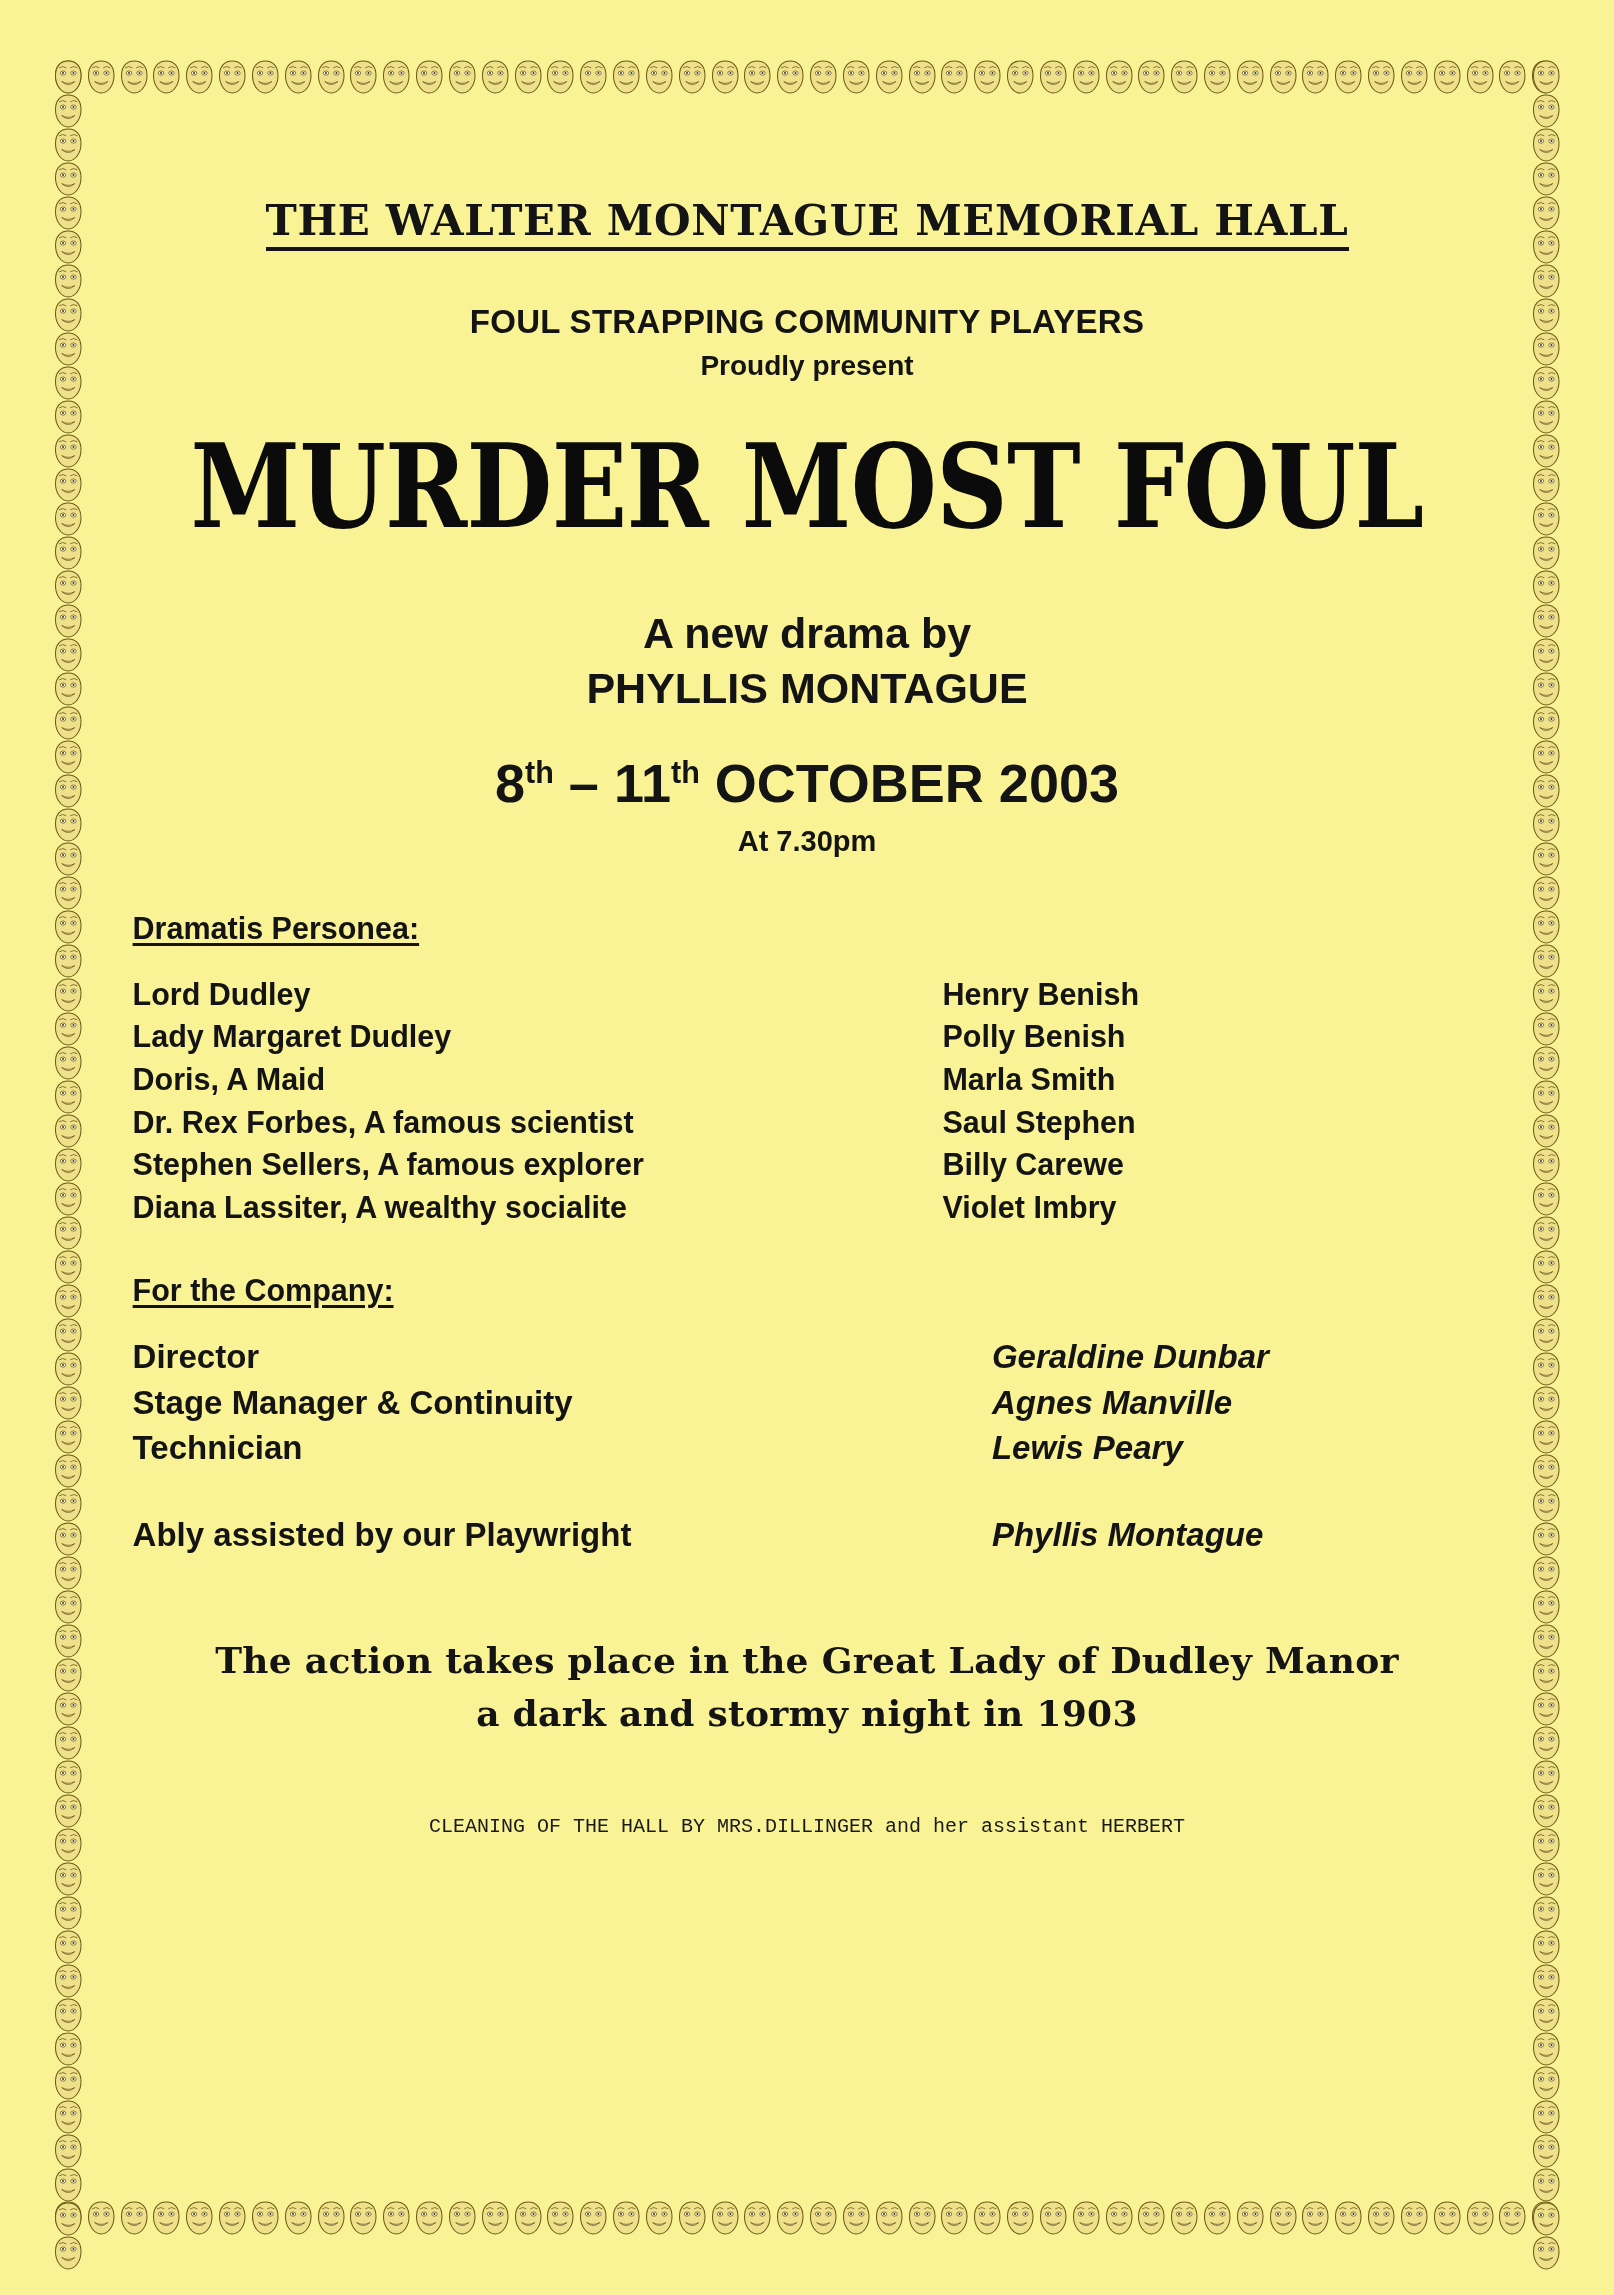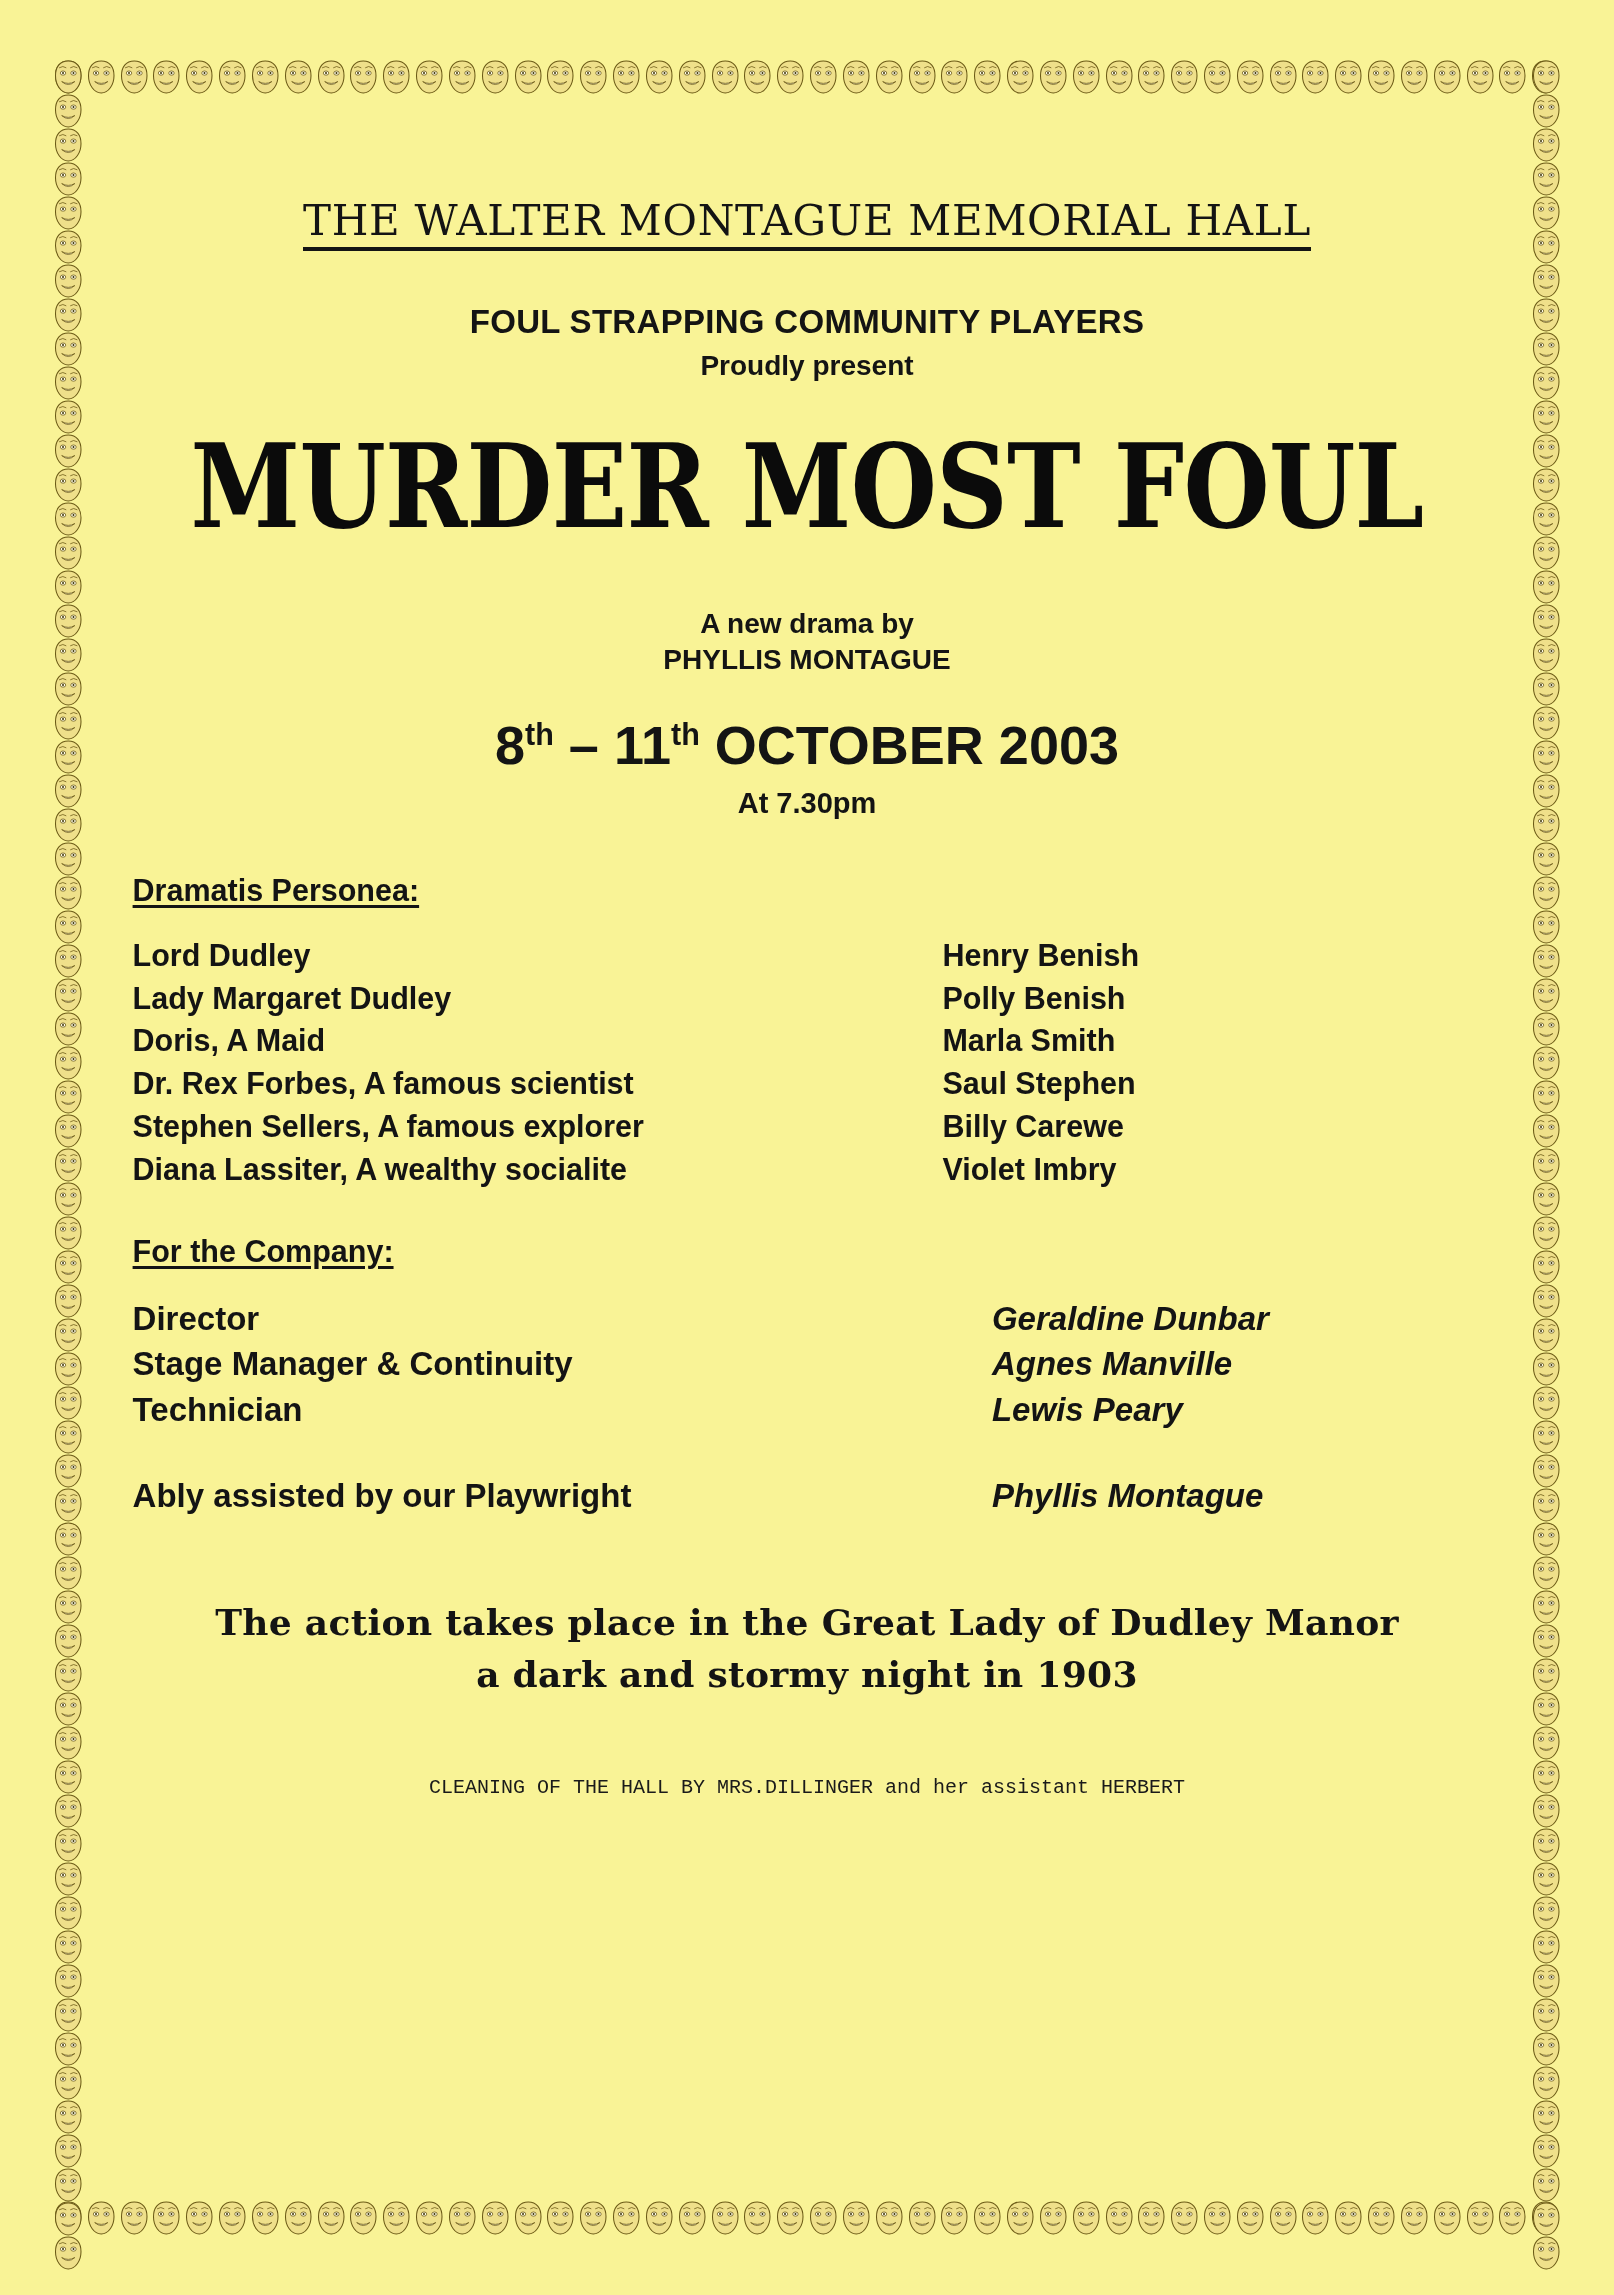--- a/index.html
+++ b/index.html
@@ -56,21 +56,21 @@
     position: absolute;
     left: 126px;
     right: 126px;
     top: 199px;
     bottom: 113px;
   }
 
   .hall-title {
     text-align: center;
     font-family: "DejaVu Serif", serif;
-    font-weight: normal;
+    font-weight: bold;
     font-size: 42px;
     letter-spacing: 0.7px;
     color: #141414;
     border-bottom: 4.6px solid #141414;
     display: inline-block;
     padding-bottom: 4px;
     line-height: 1.05;
   }
   .hall-title-wrap {
     text-align: center;
@@ -102,21 +102,21 @@
     color: #0b0b0b;
     line-height: 1.0;
     transform: scaleY(1.18);
     transform-origin: center top;
     margin-bottom: 79px;
     white-space: nowrap;
   }
 
   .byline {
     text-align: center;
-    font-size: 28px;
+    font-size: 43px;
     font-weight: bold;
     color: #141414;
     line-height: 1.28;
     margin-top: 40px;
     margin-bottom: 36px;
   }
 
   .dates {
     text-align: center;
     font-size: 54px;

